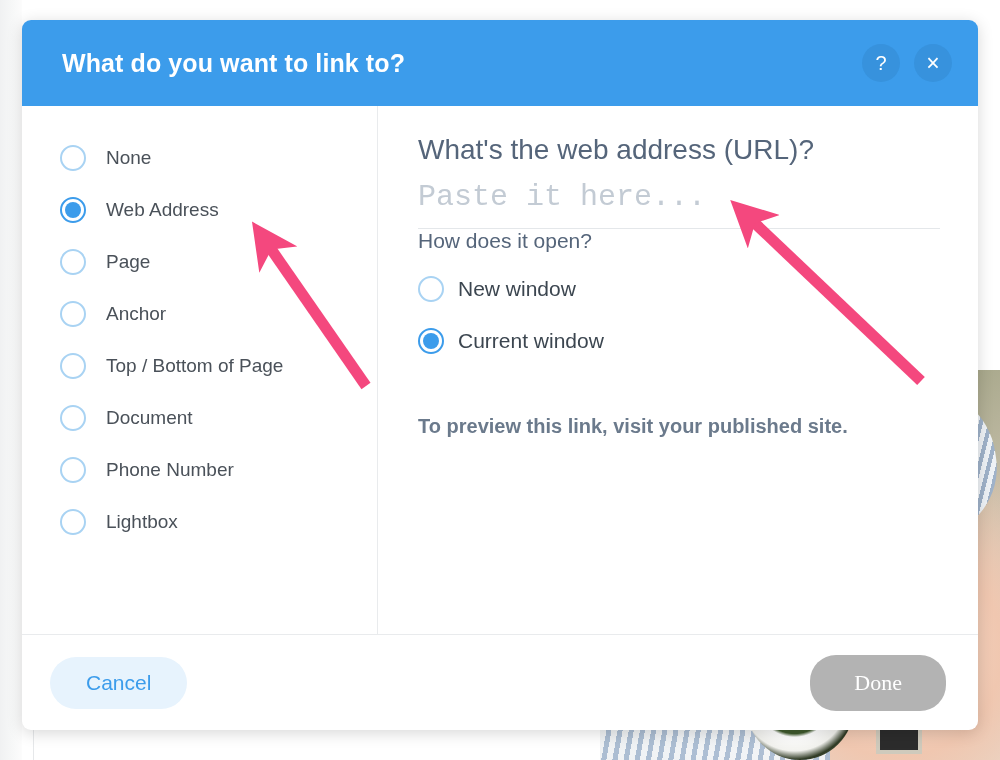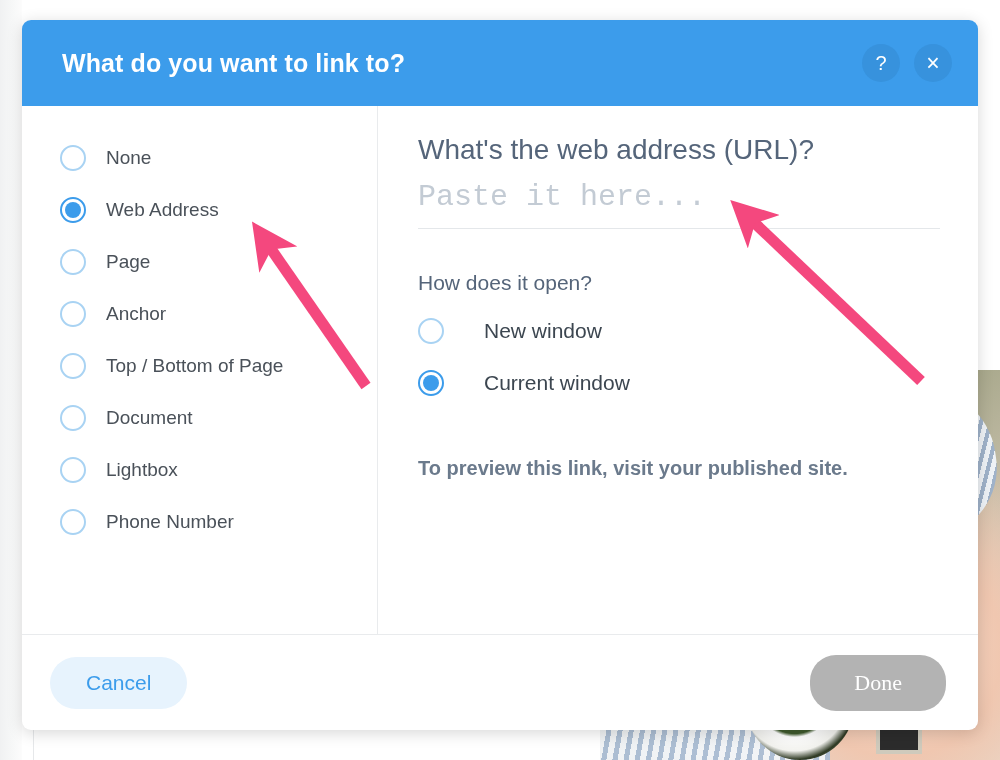--- a/index.html
+++ b/index.html
@@ -249,34 +249,33 @@
     font-family: Liberation Mono, monospace;
     padding: 0 0 14px 0;
     background: transparent;
     display: block;
   }
   .url-input::placeholder { color: #c3cbd4; }
 
   .open-label {
     font-size: 21px;
     color: #55657a;
-    margin-top: 42px;
     margin-bottom: 10px;
   }
 
   .open-row {
     display: flex;
     align-items: center;
     height: 52px;
     cursor: pointer;
   }
   .open-row .opt-label {
     font-size: 21px;
     color: #3c4650;
-    margin-left: 40px;
+    margin-left: 14px;
   }
 
   .preview-note {
     margin-top: 48px;
     font-size: 20px;
     color: #6b7a8c;
     font-weight: bold;
   }
 
   .modal-footer {
@@ -397,26 +396,26 @@
         </div>
 
         <div class="opt-row">
           <span class="radio"></span>
           <span class="opt-label">Document</span>
         </div>
 
 
         <div class="opt-row">
           <span class="radio"></span>
+          <span class="opt-label">Phone Number</span>
+        </div>
+
+        <div class="opt-row">
+          <span class="radio"></span>
           <span class="opt-label">Lightbox</span>
-        </div>
-
-        <div class="opt-row">
-          <span class="radio"></span>
-          <span class="opt-label">Phone Number</span>
         </div>
 
       </div>
 
       <div class="panel-right">
 
         <div class="field-label">What's the web address (URL)?</div>
 
         <input class="url-input" type="text" placeholder="Paste it here..." style="">
 

